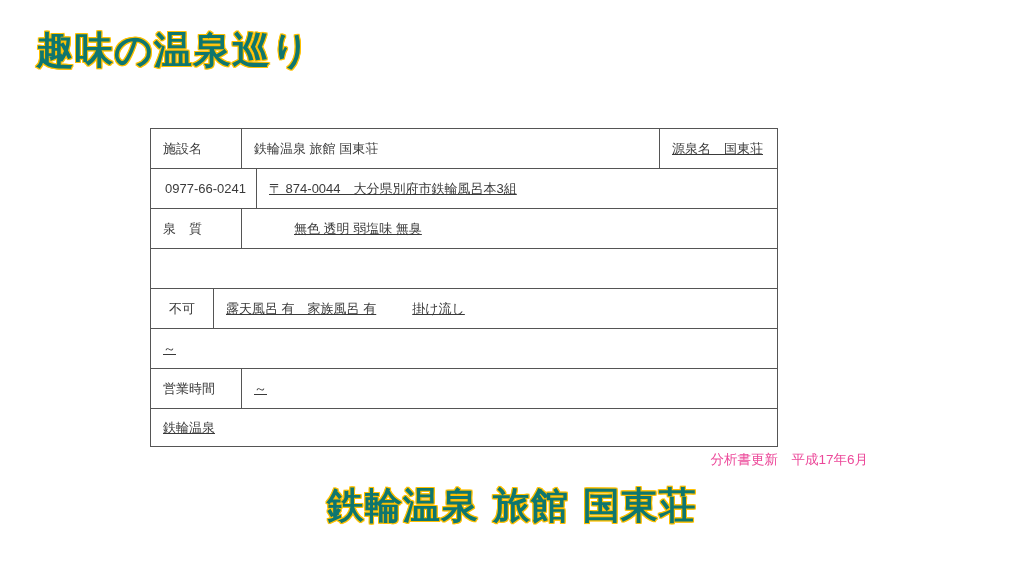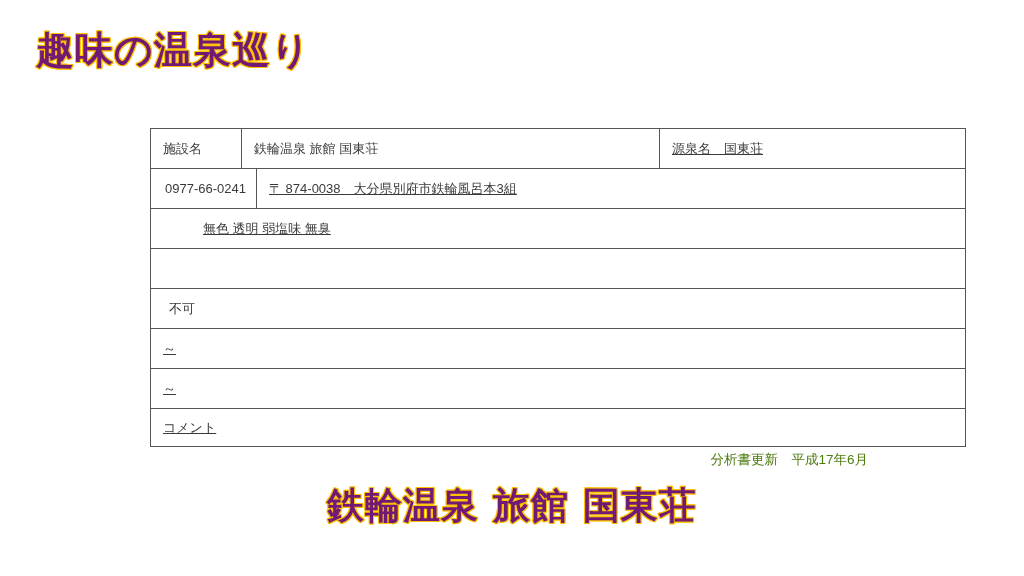--- a/index.html
+++ b/index.html
@@ -14,21 +14,21 @@
     background: #ffffff;
     overflow: hidden;
     font-family: "Liberation Sans", "DejaVu Sans", sans-serif;
   }
   
   .deco-title {
     position: absolute;
     margin: 0;
     font-family: "DejaVu Serif", "Liberation Serif", serif;
     font-weight: bold;
-    color: #701a75;
+    color: #0f766e;
     text-shadow:
       -1px -1px 0 #ffc000,  1px -1px 0 #ffc000,
       -1px  1px 0 #ffc000,  1px  1px 0 #ffc000,
       -1px  0   0 #ffc000,  1px  0   0 #ffc000,
        0   -1px 0 #ffc000,  0    1px 0 #ffc000;
     white-space: nowrap;
     line-height: 1.05;
   }
   .top-title {
     left: 36px;
@@ -42,21 +42,21 @@
     width: 100%;
     text-align: center;
     font-size: 37px;
     letter-spacing: 1px;
   }
   
   .info-table {
     position: absolute;
     left: 150px;
     top: 128px;
-    width: 816px;
+    width: 628px;
     border: 1px solid #555555;
     box-sizing: border-box;
     color: #3a3a3a;
     font-size: 13px;
   }
   .row {
     display: flex;
     align-items: stretch;
     height: 40px;
     border-bottom: 1px solid #555555;
@@ -85,68 +85,75 @@
   .gap40 { display: inline-block; width: 40px; }
   .gap36 { display: inline-block; width: 36px; }
   
   .analysis-note {
     position: absolute;
     left: 150px;
     top: 451px;
     width: 718px;
     text-align: right;
     font-size: 13.5px;
-    color: #4d7c0f;
+    color: #ec4899;
     font-family: "Liberation Sans", "DejaVu Sans", sans-serif;
   }
 </style>
 </head>
 <body>
 
 <div class="slide">
 
   <h1 class="deco-title top-title">趣味の温泉巡り</h1>
 
   <div class="info-table">
 
     <div class="row">
       <div class="cell label">施設名</div>
       <div class="cell w418">鉄輪温泉 旅館 国東荘</div>
       <div class="cell grow">源泉名　国東荘</div>
     </div>
 
     <div class="row">
       <div class="cell w105">0977-66-0241</div>
-      <div class="cell grow">〒 874-0038　大分県別府市鉄輪風呂本3組</div>
+      <div class="cell grow">〒 874-0044　大分県別府市鉄輪風呂本3組</div>
     </div>
 
     <div class="row">
+      <div class="cell label">泉　質</div>
       <div class="cell grow">
         <span class="gap40"></span>
         <span>無色 透明 弱塩味 無臭</span>
       </div>
     </div>
 
     <div class="row">
     </div>
 
     <div class="row">
       <div class="cell w62">不可</div>
+      <div class="cell grow">
+        <span>露天風呂 有　家族風呂 有</span>
+        <span class="gap36"></span>
+        <span>掛け流し</span>
+      </div>
     </div>
 
     <div class="row">
       <div class="cell grow">～</div>
     </div>
 
     <div class="row">
+      <div class="cell label">営業時間</div>
       <div class="cell grow">～</div>
     </div>
 
     <div class="row">
-      <div class="cell grow">コメント</div>
+      <div class="cell grow">鉄輪温泉</div>
     </div>
 
   </div>
 
   <div class="analysis-note">分析書更新　平成17年6月</div>
 
   <div class="deco-title bottom-title">鉄輪温泉 旅館 国東荘</div>
 
 </div>
 

